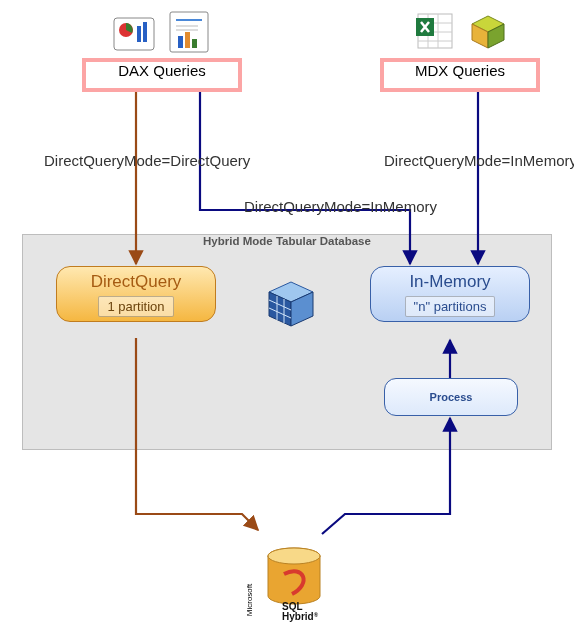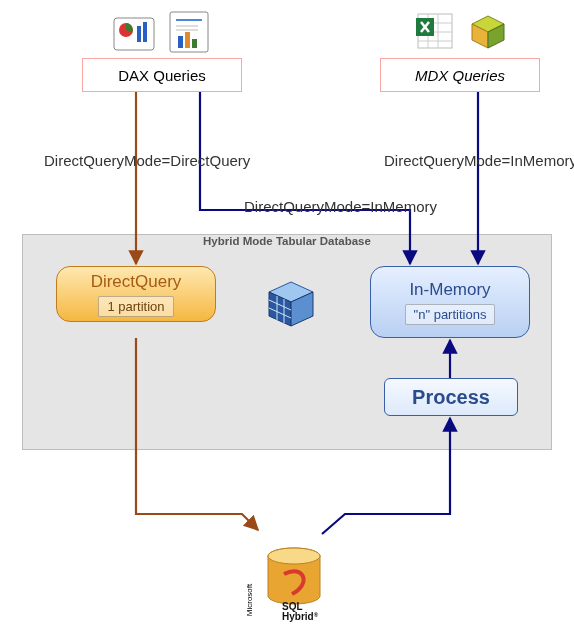--- a/index.html
+++ b/index.html
@@ -13,24 +13,23 @@
   }
   svg.canvas {
     position: absolute;
     inset: 0;
     width: 574px;
     height: 624px;
     overflow: visible;
   }
   .node {
     position: absolute;
-    border: 1px solid #fca5a5;
+    border: 4px solid #fca5a5;
     background: #fff;
     display: flex;
-    align-items: center;
     justify-content: center;
     font-size: 15px;
     color: #000;
   }
   .hybrid-container {
     position: absolute;
     background: #e5e5e5;
     border: 1px solid #bdbdbd;
   }
   .hybrid-title {
@@ -65,26 +64,26 @@
     font-size: 13px;
     padding: 2px 8px;
     border: 1px solid rgba(0,0,0,.25);
     background: rgba(255,255,255,.5);
     border-radius: 2px;
   }
   .process-box {
     position: absolute;
     background: linear-gradient(#f5f9ff, #dde9fb);
     border: 1.6px solid #3860a8;
-    border-radius: 6px;
+    border-radius: 12px;
     display: flex;
     align-items: center;
     justify-content: center;
     color: #2a4c8e;
-    font-size: 20px;
+    font-size: 11px;
     font-weight: bold;
   }
   .edge-label {
     position: absolute;
     font-size: 15px;
     color: #333;
     white-space: nowrap;
   }
   .icon-row {
     position: absolute;
@@ -164,34 +163,34 @@
       <polygon points="20,4 36,12 20,20 4,12" fill="#c9d63a" stroke="#7a8a1f"></polygon>
       <polygon points="4,12 20,20 20,36 4,28" fill="#e8b33a" stroke="#aa7a1f"></polygon>
       <polygon points="36,12 20,20 20,36 36,28" fill="#7aa32e" stroke="#4f6e1a"></polygon>
     </svg>
   </span>
 </div>
 
 <div class="node" style="left:82px; top:58px; width:160px; height:34px;">
   <span>DAX Queries</span>
 </div>
-<div class="node" style="left:380px; top:58px; width:160px; height:34px;font-style:italic;">
+<div class="node" style="left:380px; top:58px; width:160px; height:34px;">
   <span>MDX Queries</span>
 </div>
 
 <div class="hybrid-container" style="left:22px; top:234px; width:530px; height:216px;">
   <div class="hybrid-title">Hybrid Mode Tabular Database</div>
 </div>
 
 <div class="engine dq" style="left:56px; top:266px; width:160px; height:56px;">
   <div class="engine-title">DirectQuery</div>
   <div class="part-badge" style="color:#6b430d;">1 partition</div>
 </div>
 
-<div class="engine im" style="left:370px; top:266px; width:160px; height:72px;">
+<div class="engine im" style="left:370px; top:266px; width:160px; height:56px;">
   <div class="engine-title">In-Memory</div>
   <div class="part-badge" style="color:#2a4c8e;">"n" partitions</div>
 </div>
 
 <div style="position:absolute; left:265px; top:278px;">
   <svg width="52" height="52">
     <polygon points="26,4 48,14 26,24 4,14" fill="#9fc7ef" stroke="#2a58a0"></polygon>
     <polygon points="4,14 26,24 26,48 4,38" fill="#2a58a0" stroke="#1a3a70"></polygon>
     <polygon points="48,14 26,24 26,48 48,38" fill="#5b8fd0" stroke="#1a3a70"></polygon>
     <line x1="4" y1="22" x2="26" y2="32" stroke="#cfe3f8" stroke-width="1"></line>

